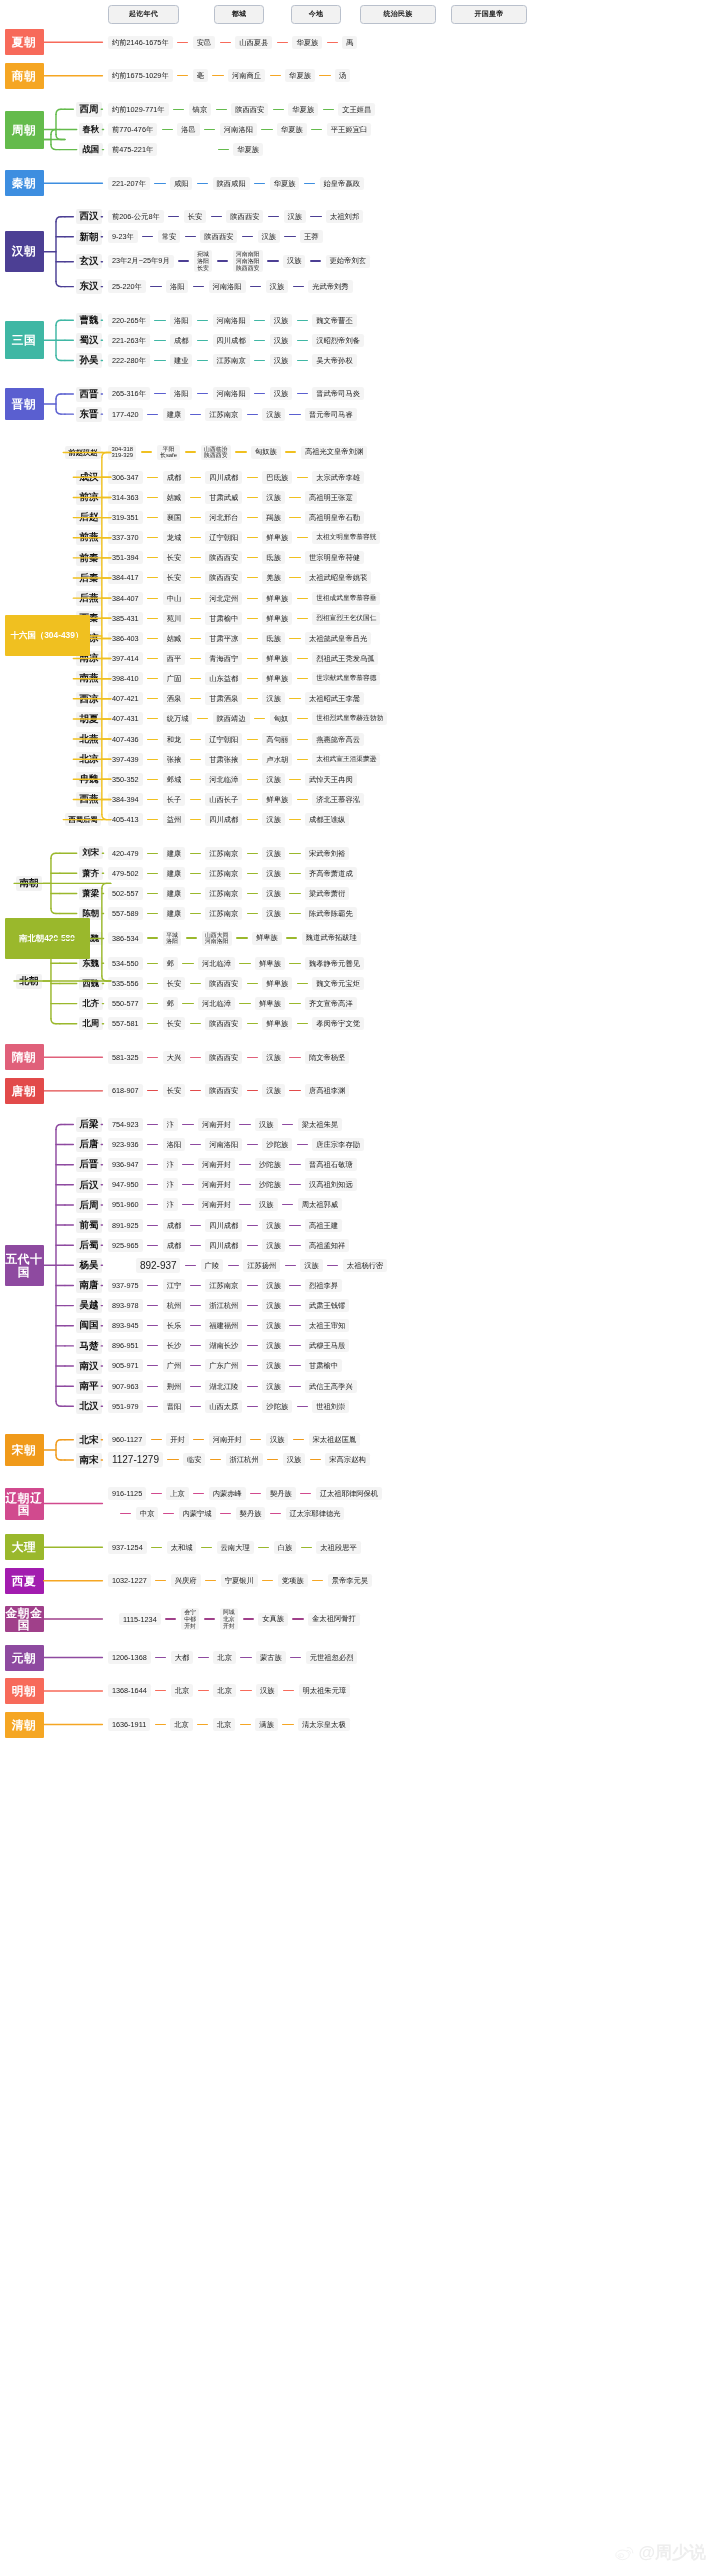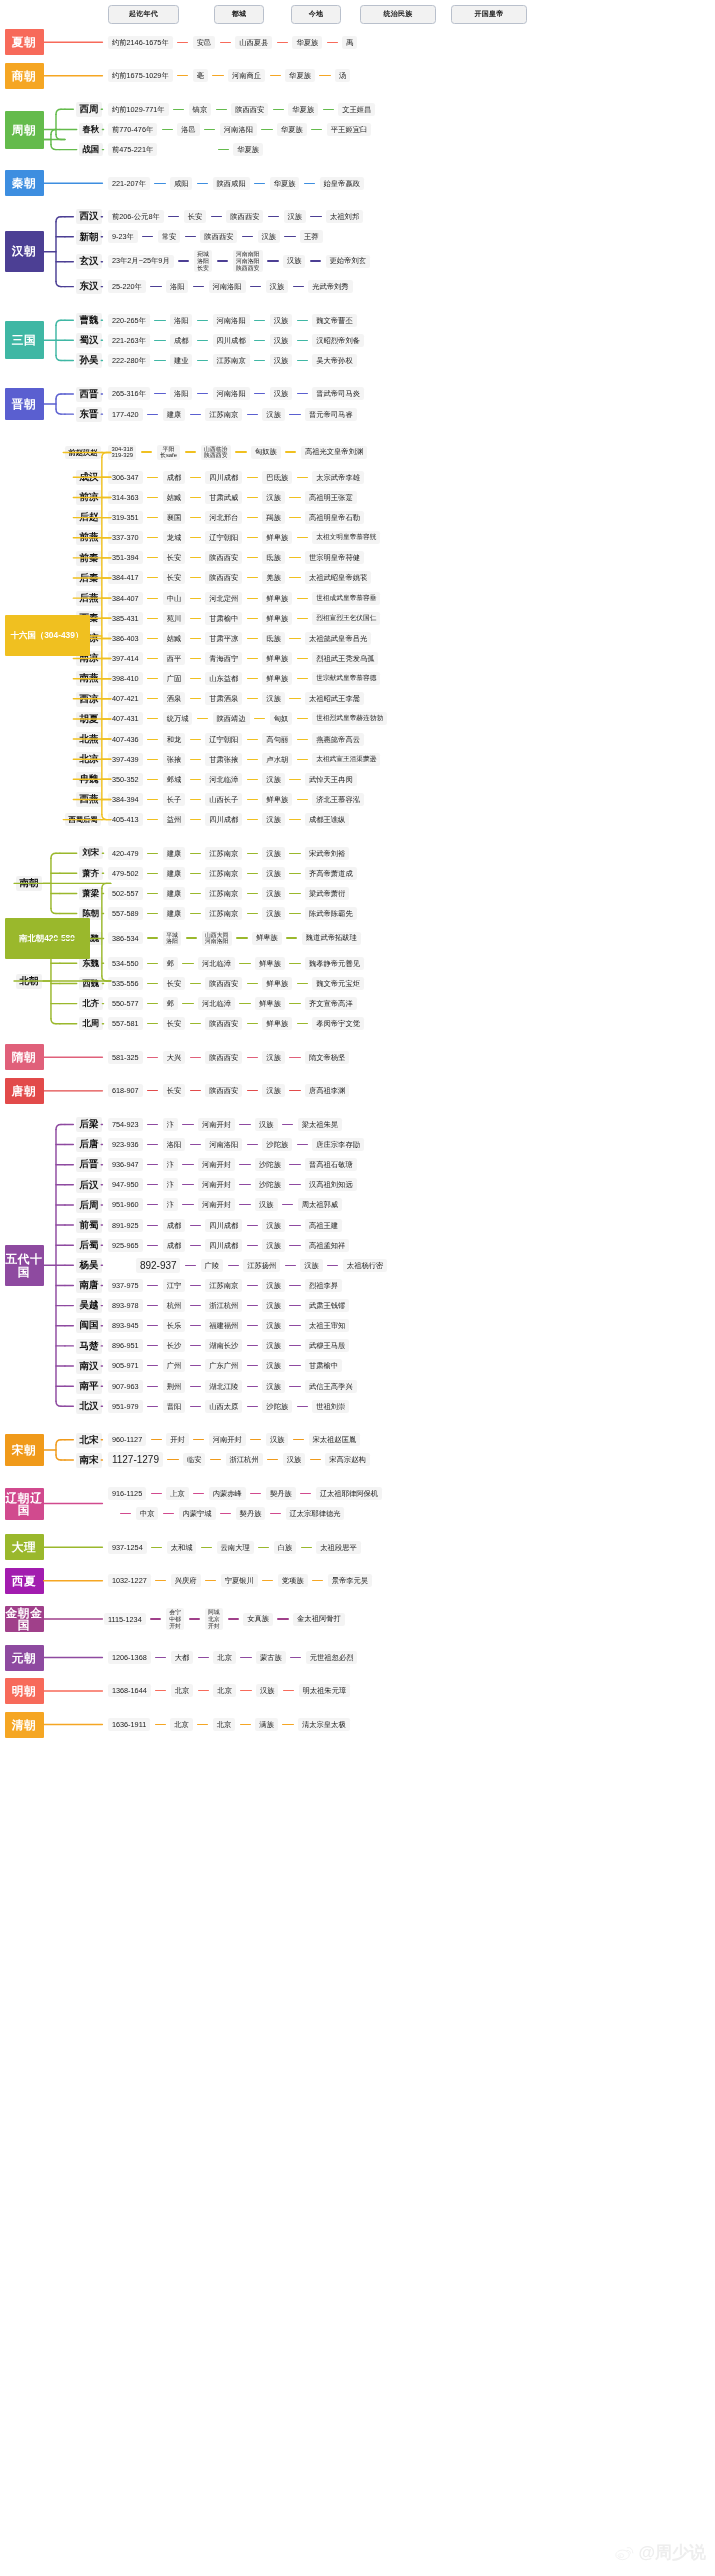--- a/index.html
+++ b/index.html
@@ -802,21 +802,21 @@
       <div class="chip" style="min-height: 12.3px; padding: 1.7px 3.9px; font-size: 7.3px;">1032-1227</div>
       <span class="dash" style="background: rgb(245, 166, 35); width: 11.2px; margin: 0px 4.5px;"></span>
       <div class="chip" style="min-height: 12.3px; padding: 1.7px 3.9px; font-size: 7.3px;">兴庆府</div>
       <span class="dash" style="background: rgb(245, 166, 35); width: 11.2px; margin: 0px 4.5px;"></span>
       <div class="chip" style="min-height: 12.3px; padding: 1.7px 3.9px; font-size: 7.3px;">宁夏银川</div>
       <span class="dash" style="background: rgb(245, 166, 35); width: 11.2px; margin: 0px 4.5px;"></span>
       <div class="chip" style="min-height: 12.3px; padding: 1.7px 3.9px; font-size: 7.3px;">党项族</div>
       <span class="dash" style="background: rgb(245, 166, 35); width: 11.2px; margin: 0px 4.5px;"></span>
       <div class="chip" style="min-height: 12.3px; padding: 1.7px 3.9px; font-size: 7.3px;">景帝李元昊</div>
     </div>
-    <div class="row" style="left: 104px; top: 1607px; height: 24.6px;">
+    <div class="row" style="left: 119px; top: 1607px; height: 24.6px;">
       <div class="chip" style="min-height: 12.3px; padding: 1.7px 3.9px; font-size: 7.3px;">1115-1234</div>
       <span class="dash" style="background: rgb(160, 64, 138); width: 11.2px; margin: 0px 4.5px;"></span>
       <div class="chip multi" style="min-height: 12.3px; padding: 1.1px 3.4px; font-size: 5.9px;">
         <span>会宁</span>
         <span>中都</span>
         <span>开封</span>
       </div>
       <span class="dash" style="background: rgb(160, 64, 138); width: 11.2px; margin: 0px 4.5px;"></span>
       <div class="chip multi" style="min-height: 12.3px; padding: 1.1px 3.4px; font-size: 5.9px;">
         <span>阿城</span>

